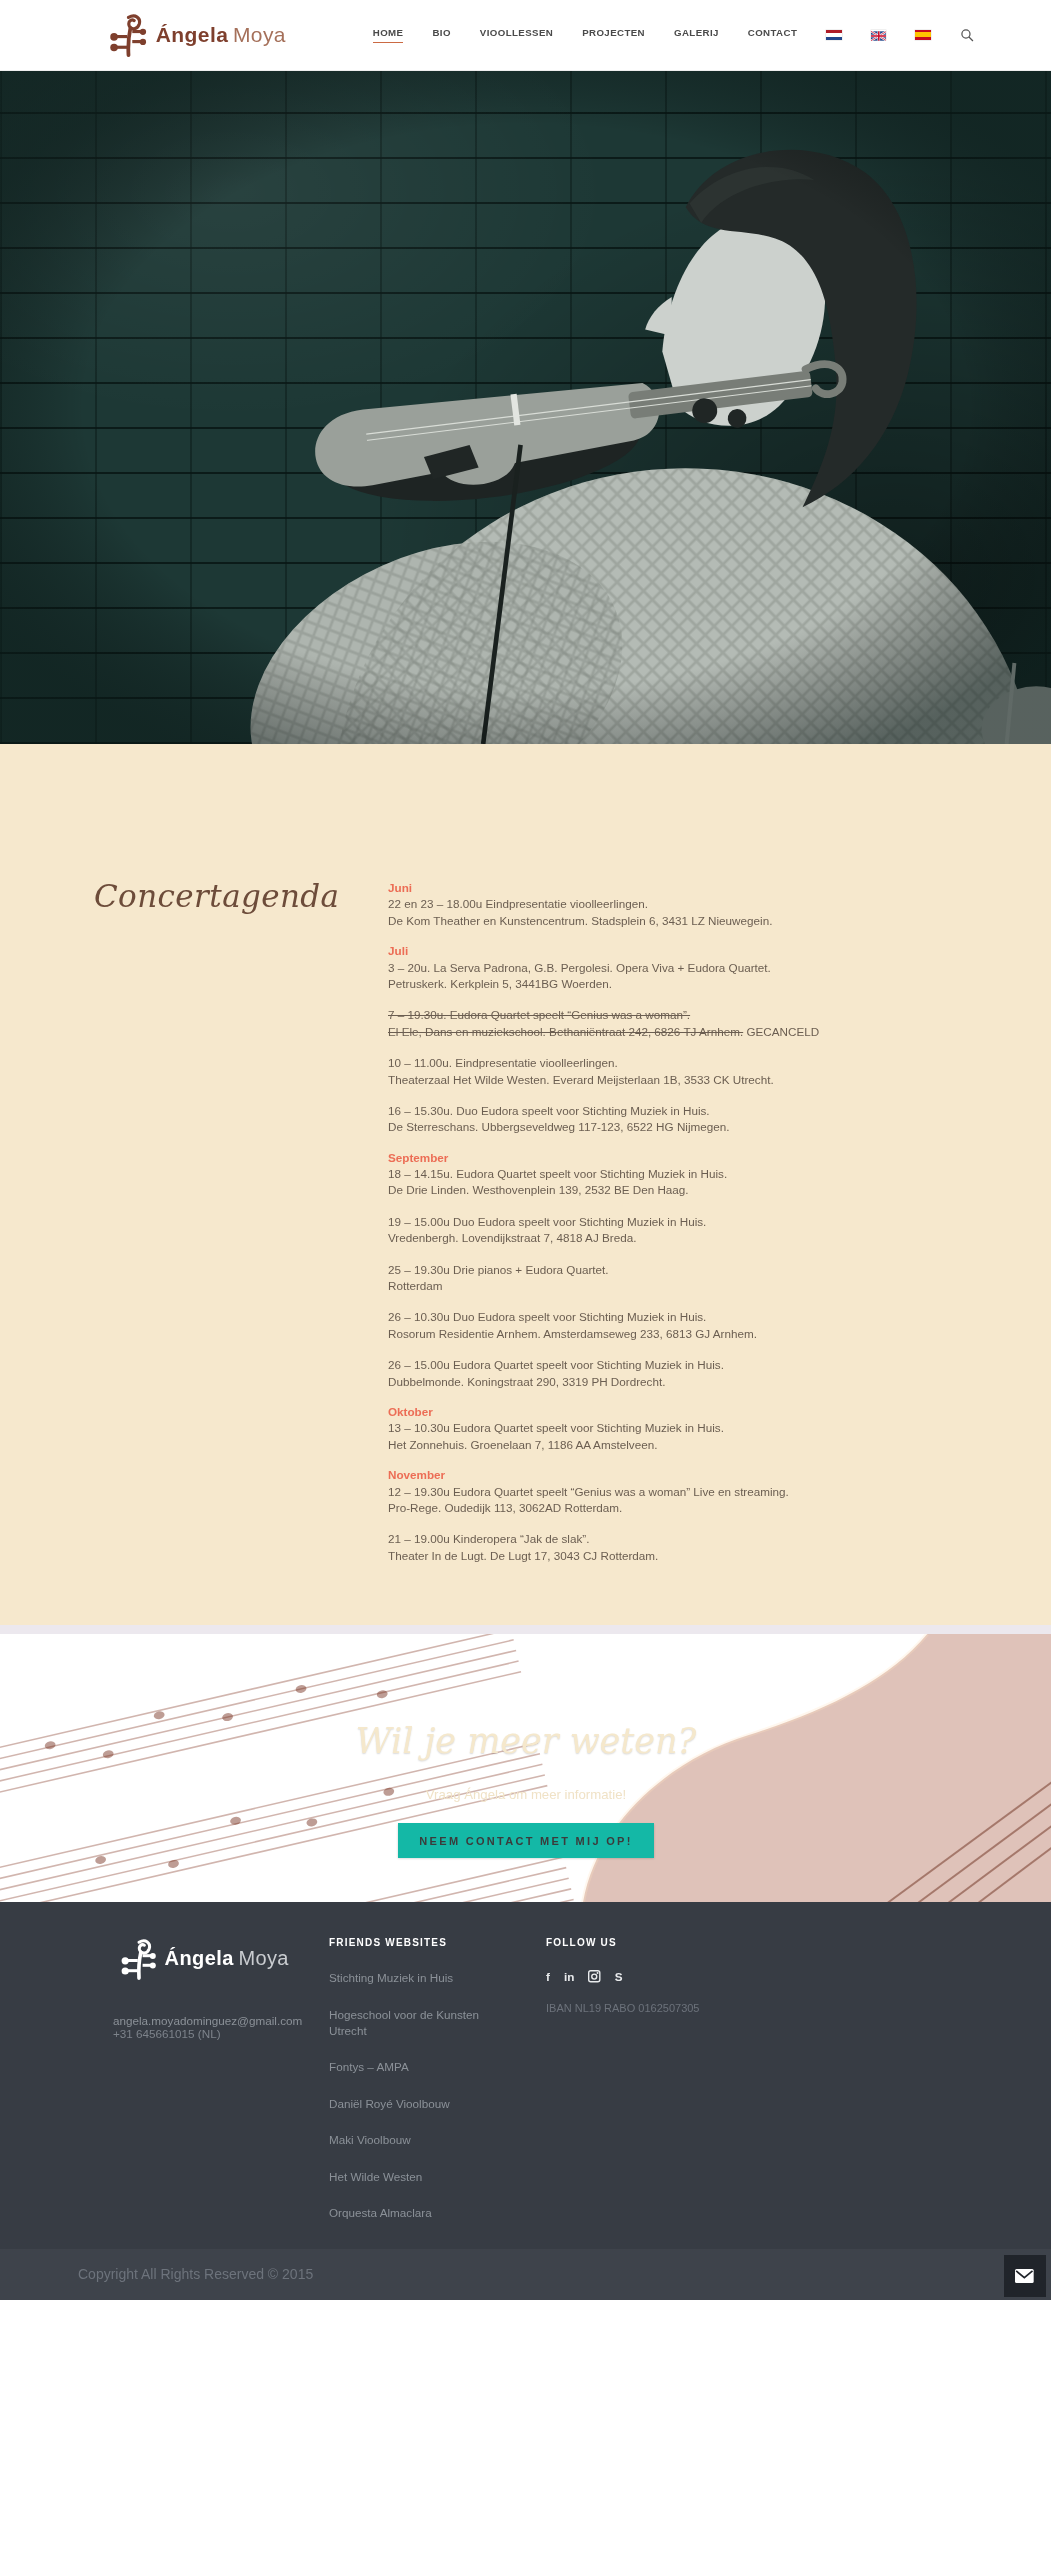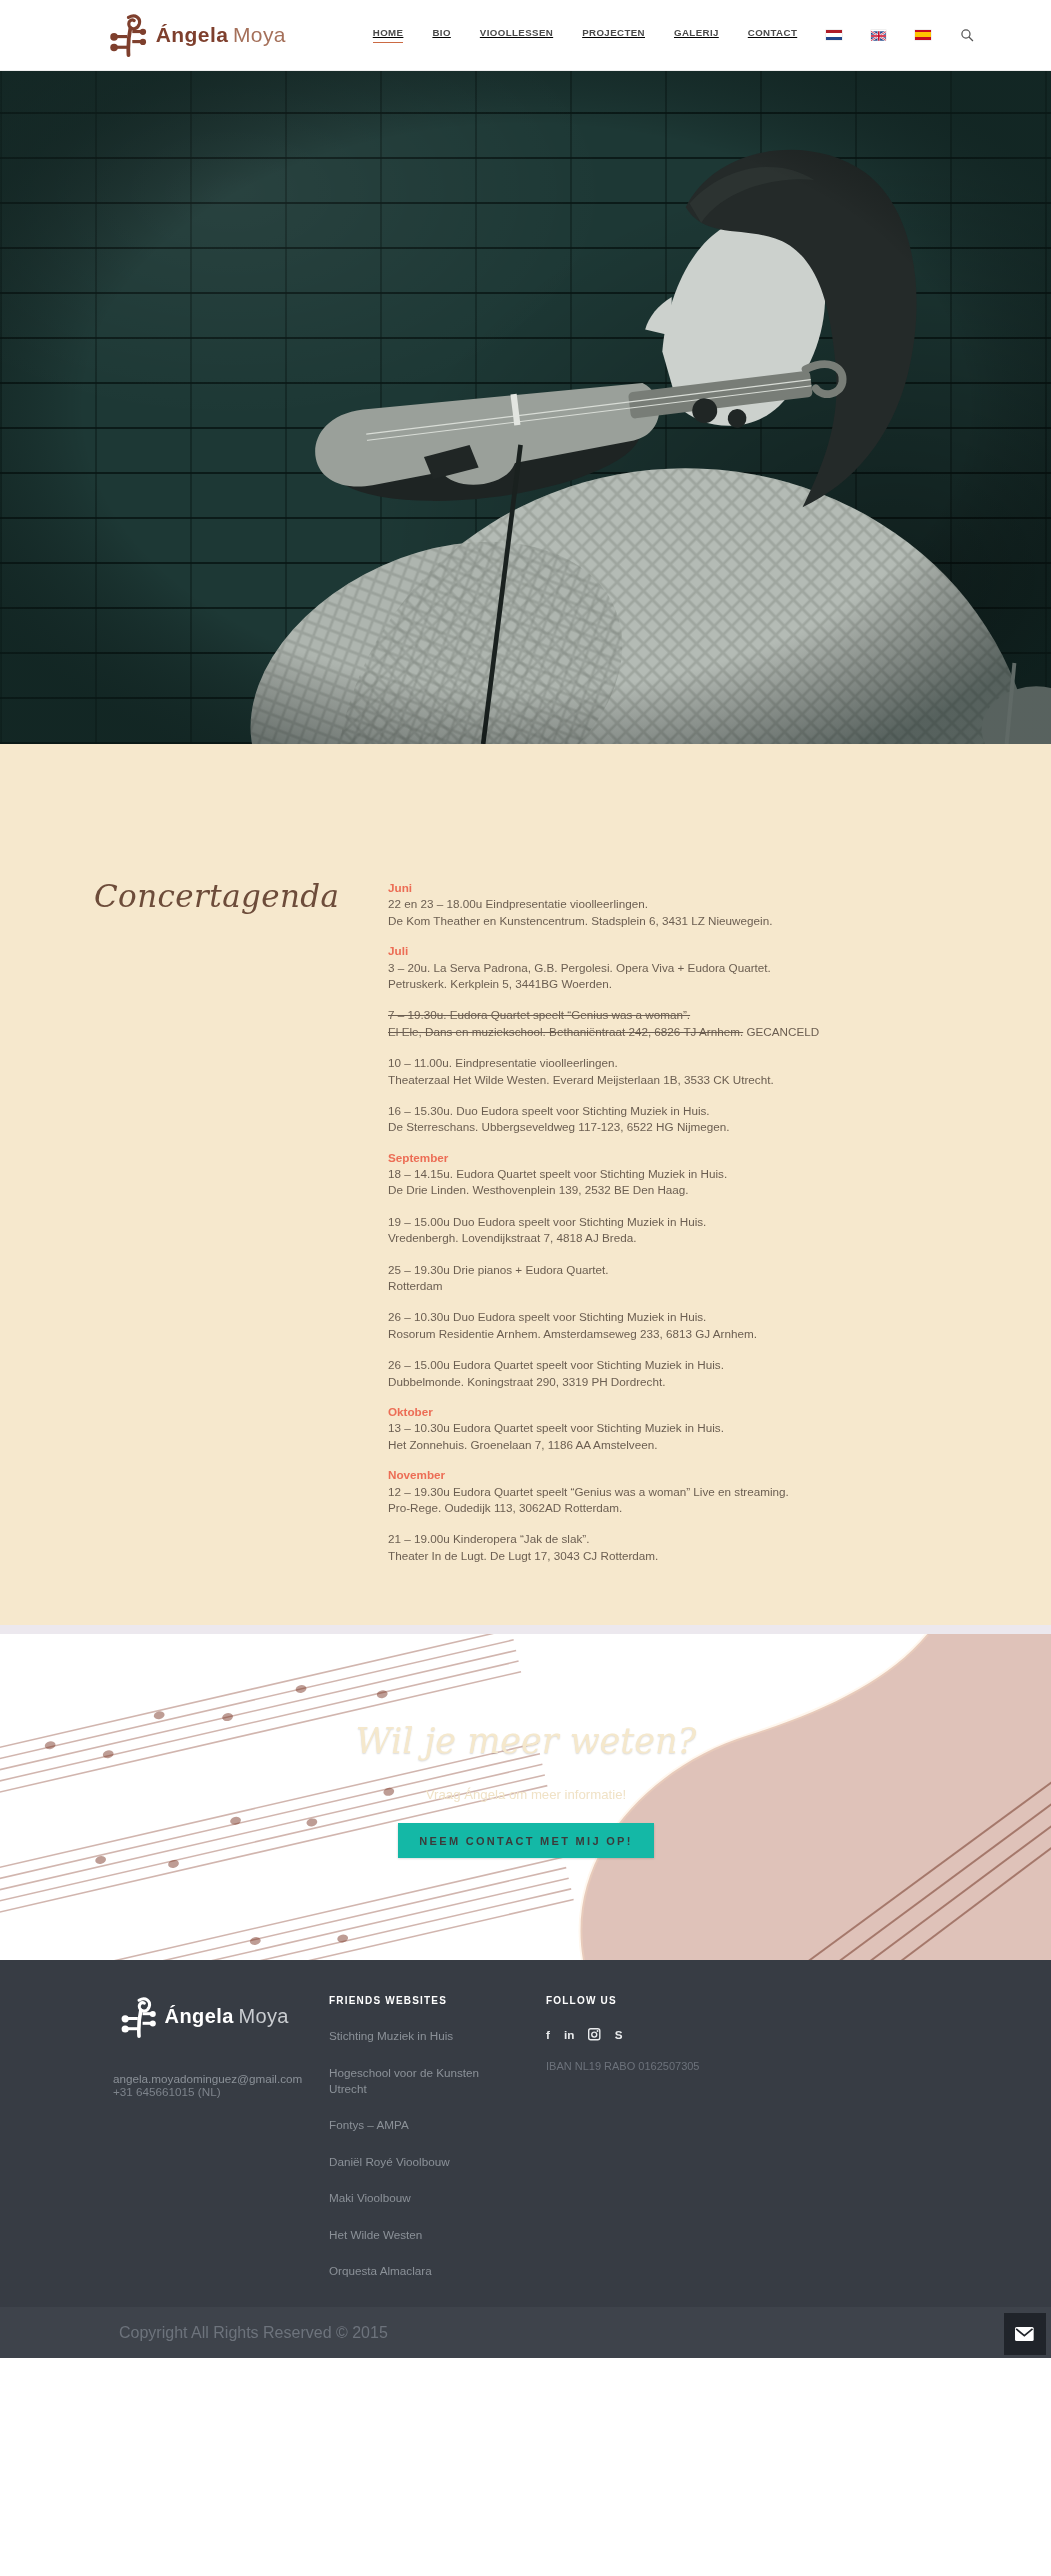--- a/index.html
+++ b/index.html
@@ -16,21 +16,21 @@
     justify-content:space-between; padding:0 78px 0 109px;
     border-bottom:0.8px solid #eee;
   }
   .logo { display:flex; align-items:center; gap:7.8px; cursor:pointer; }
   .logo svg { width:39px; height:44px; color:#7e3f2d; }
   .logo-text { font-size:21px; letter-spacing:0.4px; }
   .logo-first { color:#7e3f2d; font-weight:700; }
   .logo-last  { color:#a5705a; font-weight:400; margin-left:4.7px; }
 
   .main-nav { display:flex; align-items:center; gap:29px; }
-  #nav-list { display:flex; list-style:none; gap:29px; align-items:flex-start;text-decoration:underline; }
+  #nav-list { display:flex; list-style:none; gap:29px; align-items:flex-start; }
   .nav-item {
     font-size:9.7px; font-weight:700; color:#4a4a4a; letter-spacing:0.4px;
     cursor:pointer; padding-bottom:3.1px; border-bottom:1.6px solid transparent;
   }
   .nav-item.active { border-bottom-color:#cb6a43; }
   .flag { width:15.6px; height:10px; display:inline-block; cursor:pointer; box-shadow:0 0 0 0.4px rgba(0,0,0,.15); }
   .flag-nl { background:linear-gradient(#ae1c28 33.4%, #ffffff 33.4% 66.7%, #21468b 66.7%); }
   .flag-es { background:linear-gradient(#c60b1e 25%, #ffc400 25% 75%, #c60b1e 75%); }
   .search-btn { width:14px; height:14px; cursor:pointer; display:inline-block; }
 
@@ -61,21 +61,21 @@
   .month-name { font-size:11.7px; font-weight:700; color:#ec6d55; margin-bottom:2.3px; }
   .event { font-size:11.7px; line-height:16.4px; color:#6b5e51; margin-bottom:15px; }
   .event .strike { text-decoration:line-through; }
   .event .suffix { text-decoration:none; }
 
   
   .section-strip { height:8.6px; background:#ece8ee; }
 
   
   .cta {
-    height:326px; position:relative; overflow:hidden; text-align:center;
+    height:268px; position:relative; overflow:hidden; text-align:center;
     background:linear-gradient(100deg, #d0males 0%, #cd8166 0%, #c87054 45%, #bd5e3e 62%, #b65634 100%);
   }
   .cta-art { position:absolute; inset:0; width:1052px; height:360px; pointer-events:none; }
   .cta-inner { position:relative; padding-top:87px; }
   .cta-title {
     font-family:"DejaVu Serif", serif; font-style:italic; font-weight:400;
     font-size:35px; color:#f5e8cc; text-shadow:0 0.8px 1.6px rgba(0,0,0,.15);
   }
   .cta-sub { margin-top:26.5px; font-size:13.2px; color:#f0e2c6; }
   .cta-btn {
@@ -103,21 +103,21 @@
 
   .fcol3 { flex:1; }
   .social-row { display:flex; align-items:center; gap:14px; margin-top:3.1px; }
   .social { color:#e9ebed; font-weight:700; font-size:11.7px; cursor:pointer; line-height:1; }
   .social svg { display:block; }
   .reg-block { margin-top:41px; font-size:11px; line-height:18px; color:#6c727b; }
   .iban-line { margin-top:19.5px; font-size:11px; color:#6c727b; }
 
   
   .copyright-bar { height:51px; background:#3e434b; }
-  .copyright-text { line-height:51px; padding-left:119px; font-size:16px; color:#6d737c; }
+  .copyright-text { line-height:51px; padding-left:78px; font-size:14px; color:#6d737c; }
 
   
   .mail-fab {
     position:absolute; right:6.2px; bottom:3.1px; width:42px; height:42px;
     background:#20242a; display:flex; align-items:center; justify-content:center;
     cursor:pointer;
   }
 </style>
 </head>
 <body>

